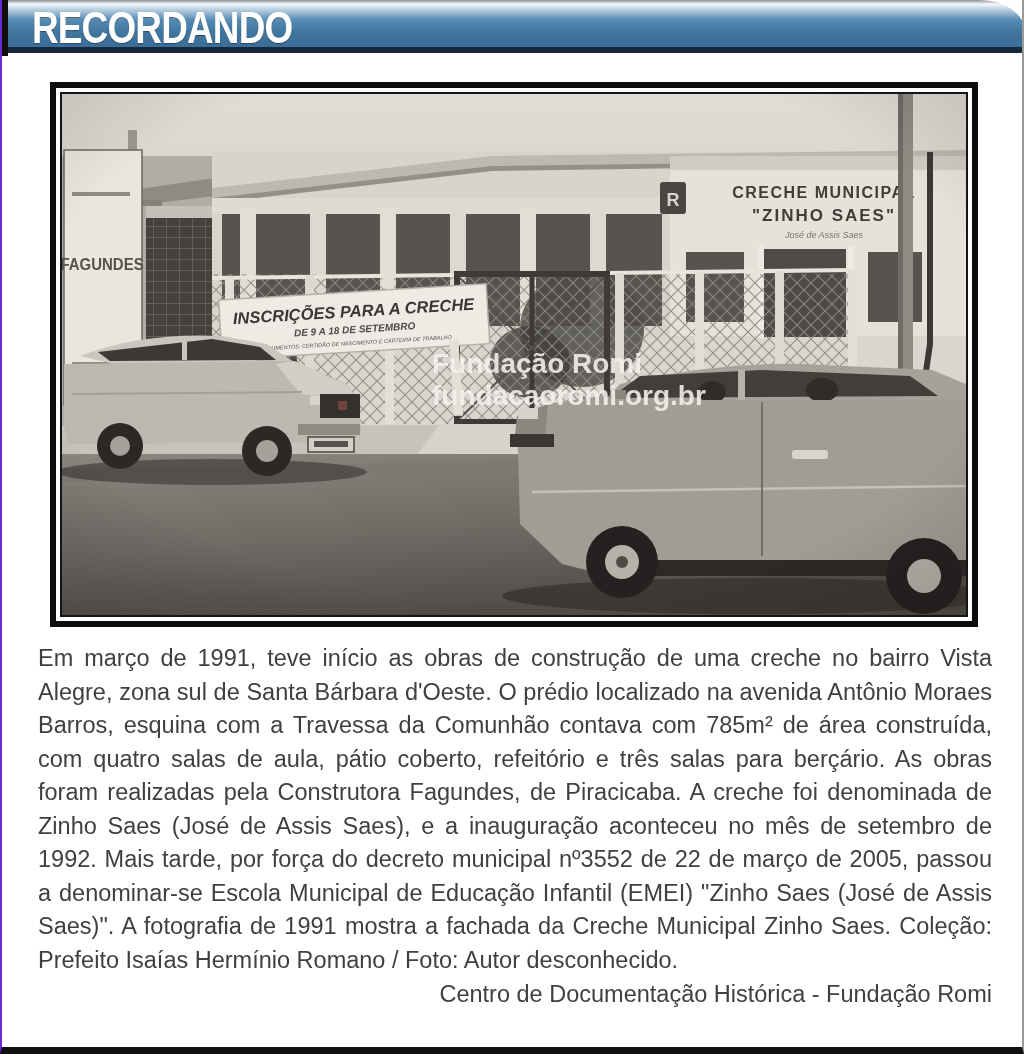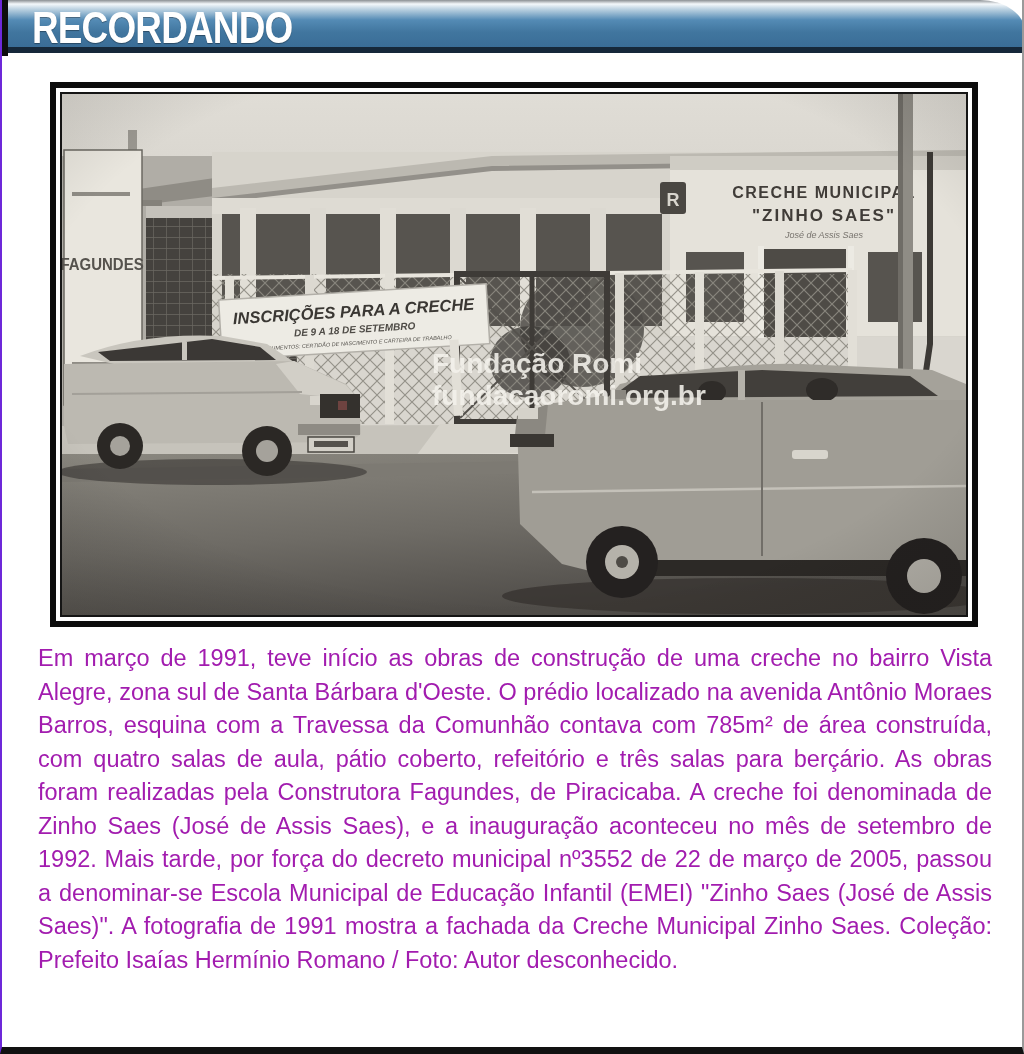--- a/index.html
+++ b/index.html
@@ -34,21 +34,21 @@
     background:#ffffff;border:6px solid #0c0c0c;padding:4px;
   }
   .frame-inner{
     width:100%;height:100%;box-sizing:border-box;border:2px solid #151515;
     position:relative;overflow:hidden;background:#d9d6cf;
   }
   .frame-inner svg{display:block;width:100%;height:100%;}
   
   .article{
     position:absolute;left:36px;top:642px;width:954px;
-    color:#a21caf;font-size:23.5px;line-height:33.5px;
+    color:#404040;font-size:23.5px;line-height:33.5px;
   }
   .article p{margin:0;text-align:justify;}
   .credit{margin-top:1px;text-align:right;}
   svg text{font-family:"Liberation Sans",sans-serif;}
 </style>
 </head>
 <body>
 
 <div class="page">
 
@@ -233,15 +233,16 @@
           <text x="370" y="311" font-size="28" font-weight="bold" fill="#f4f2ec">fundacaoromi.org.br</text>
         </g>
 
         <rect x="0" y="0" width="904" height="521" fill="url(#vignette)"></rect>
       </svg>
     </div>
   </div>
 
   <div class="article">
     <p>Em março de 1991, teve início as obras de construção de uma creche no bairro Vista Alegre, zona sul de Santa Bárbara d'Oeste. O prédio localizado na avenida Antônio Moraes Barros, esquina com a Travessa da Comunhão contava com 785m² de área construída, com quatro salas de aula, pátio coberto, refeitório e três salas para berçário. As obras foram realizadas pela Construtora Fagundes, de Piracicaba. A creche foi denominada de Zinho Saes (José de Assis Saes), e a inauguração aconteceu no mês de setembro de 1992. Mais tarde, por força do decreto municipal nº3552 de 22 de março de 2005, passou a denominar-se Escola Municipal de Educação Infantil (EMEI) "Zinho Saes (José de Assis Saes)". A fotografia de 1991 mostra a fachada da Creche Municipal Zinho Saes. Coleção: Prefeito Isaías Hermínio Romano / Foto: Autor desconhecido.</p>
+    <div class="credit">Centro de Documentação Histórica - Fundação Romi</div>
   </div>
 
 </div>
 
 </body></html>

